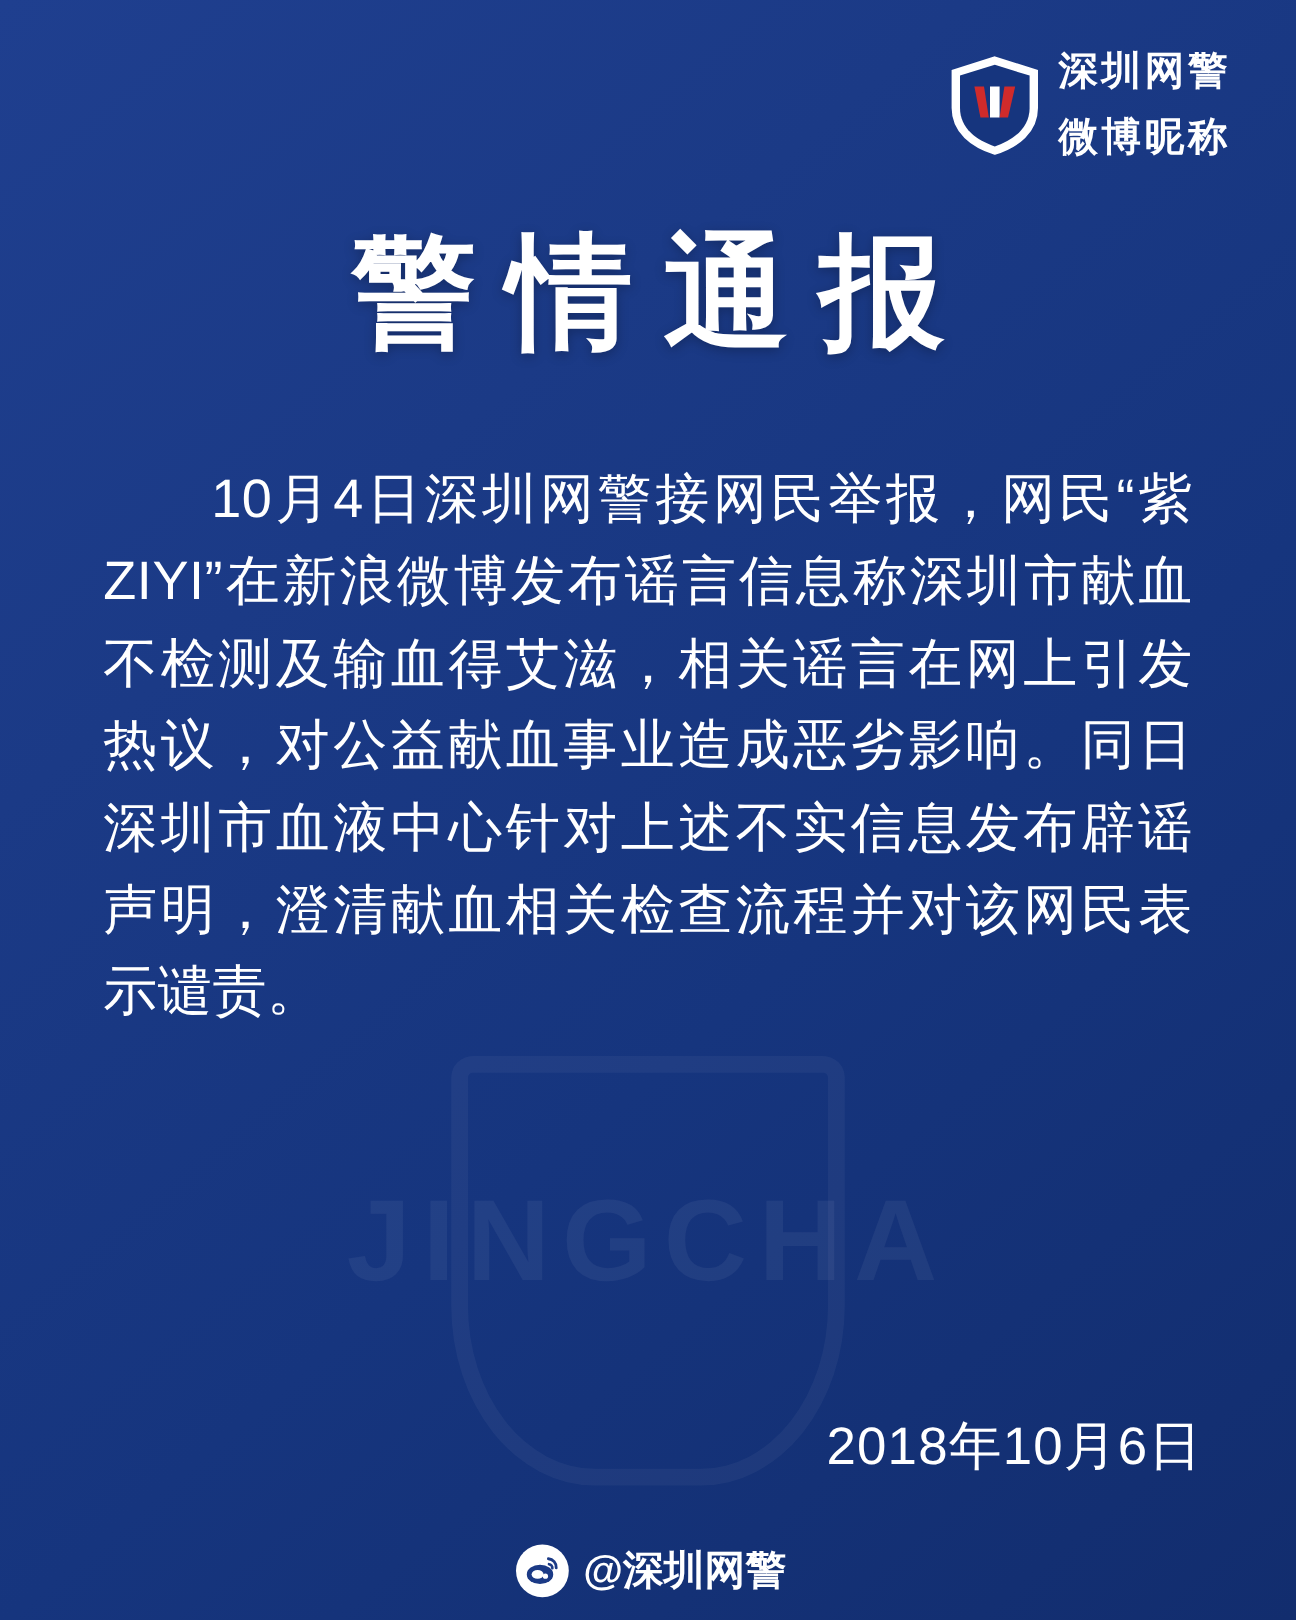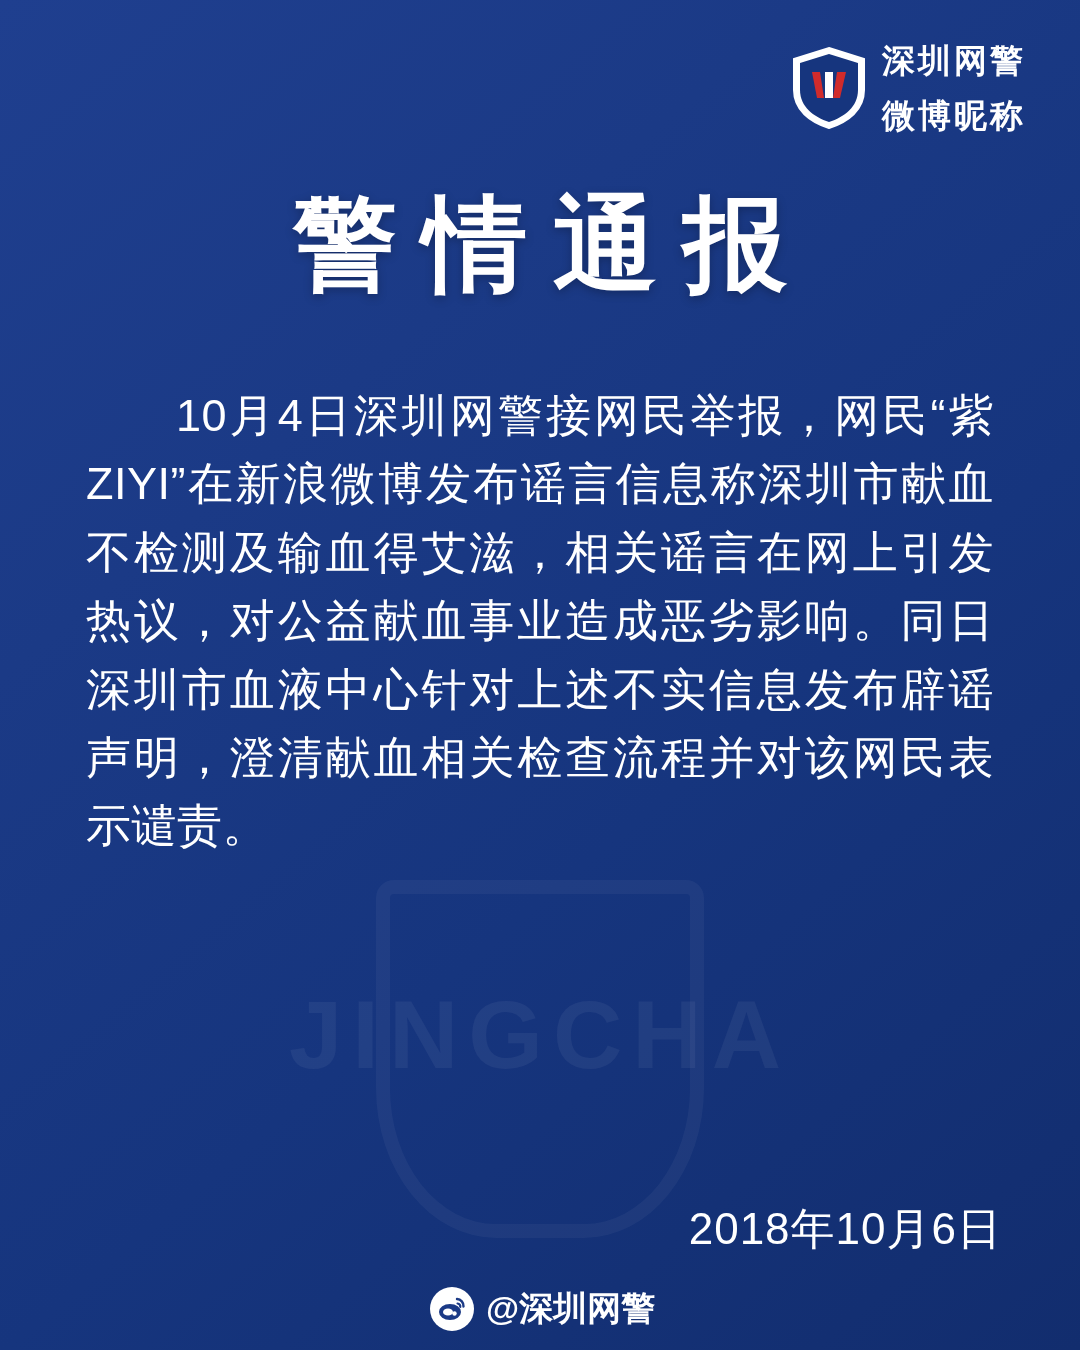--- a/index.html
+++ b/index.html
@@ -63,20 +63,21 @@
     position: relative;
     width: 78px;
     height: 84px;
   }
   .shield svg { display: block; }
   .logo-text {
     display: flex;
     flex-direction: column;
     justify-content: center;
     gap: 22px;
+    font-family: Liberation Serif, serif;
   }
   .logo-line {
     font-size: 33px;
     font-weight: 700;
     color: #ffffff;
     letter-spacing: 3px;
     line-height: 1;
     white-space: nowrap;
   }
 
@@ -111,21 +112,21 @@
   }
   .body-copy p {
     margin: 0 0 0 0;
     text-indent: 2em;
   }
 
   
   .date {
     position: absolute;
     right: 78px;
-    top: 1200px;
+    top: 1176px;
     font-size: 44px;
     color: #ffffff;
     letter-spacing: 1px;
   }
 
   
   .footer {
     position: absolute;
     left: 0;
     right: 0;

